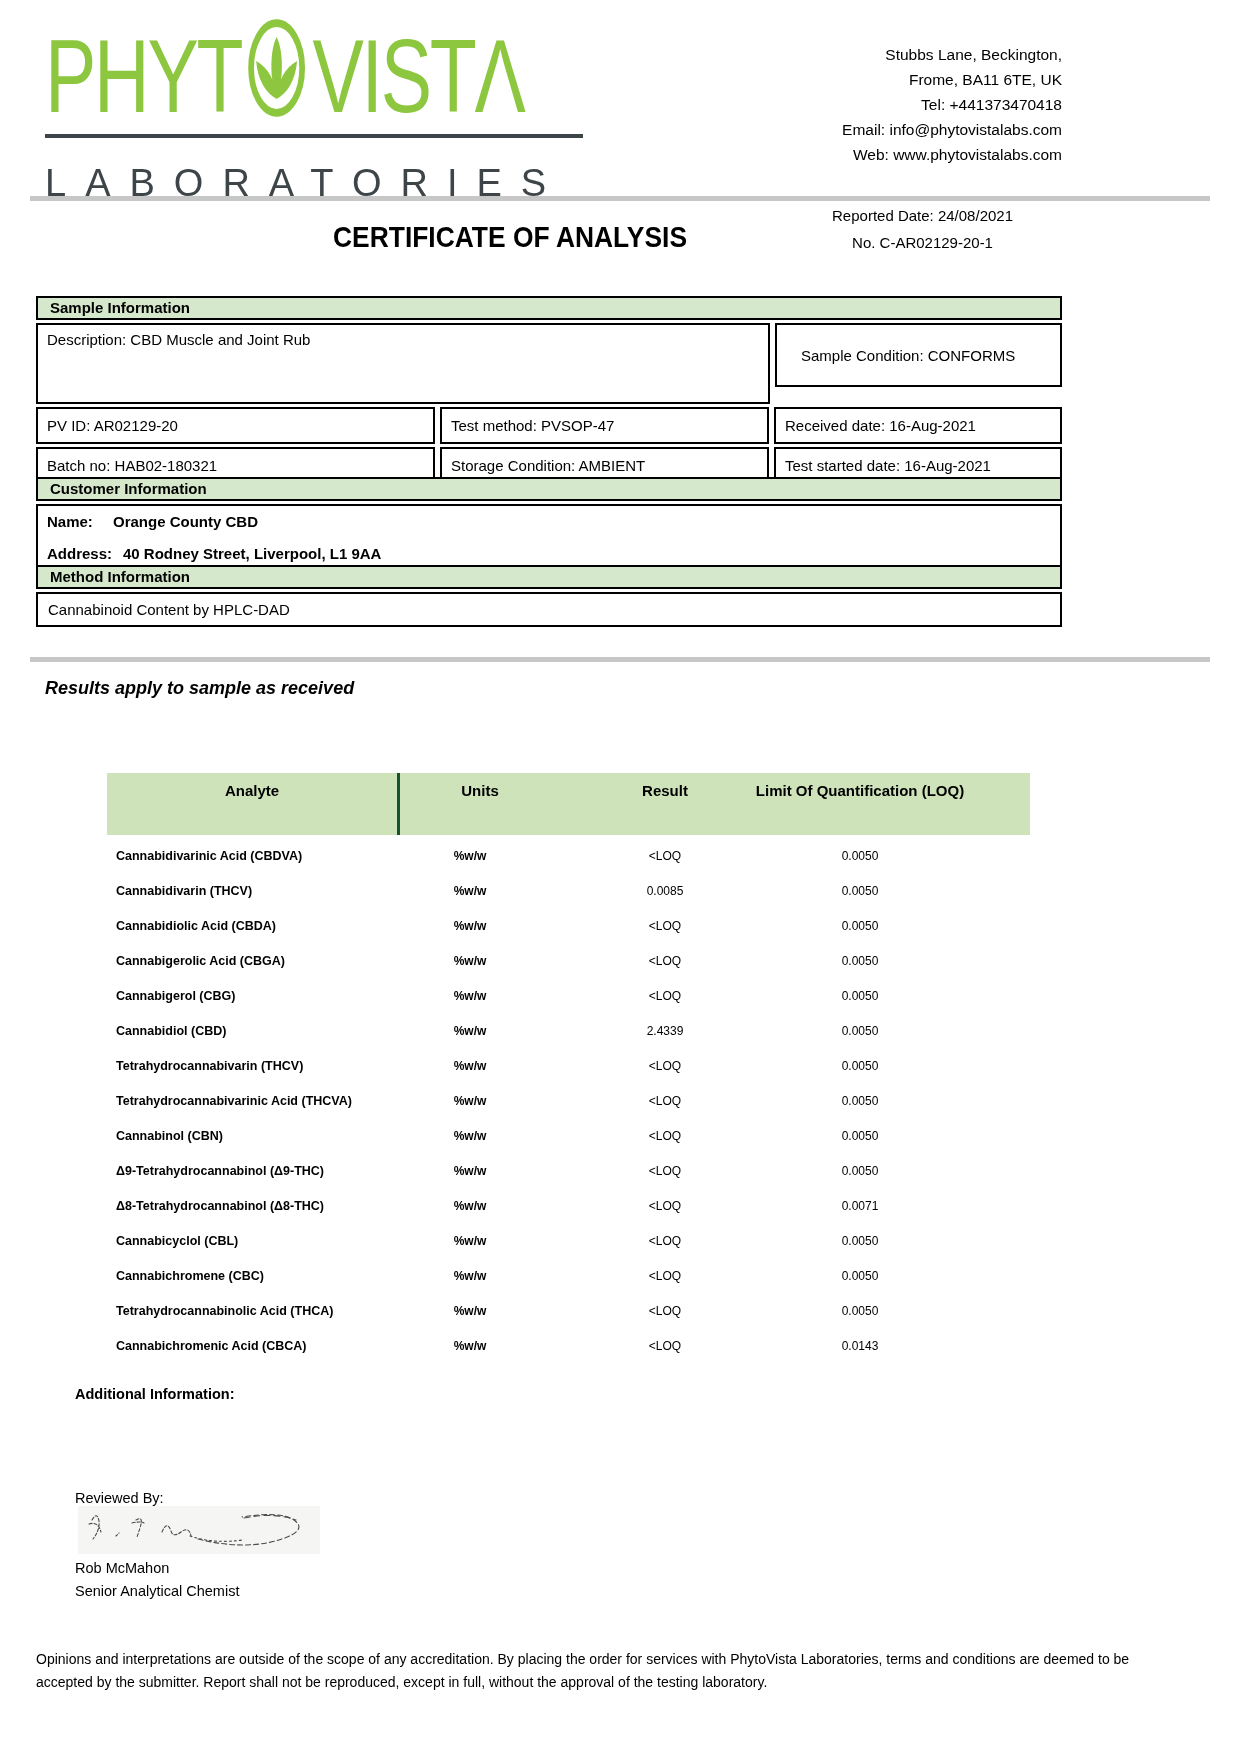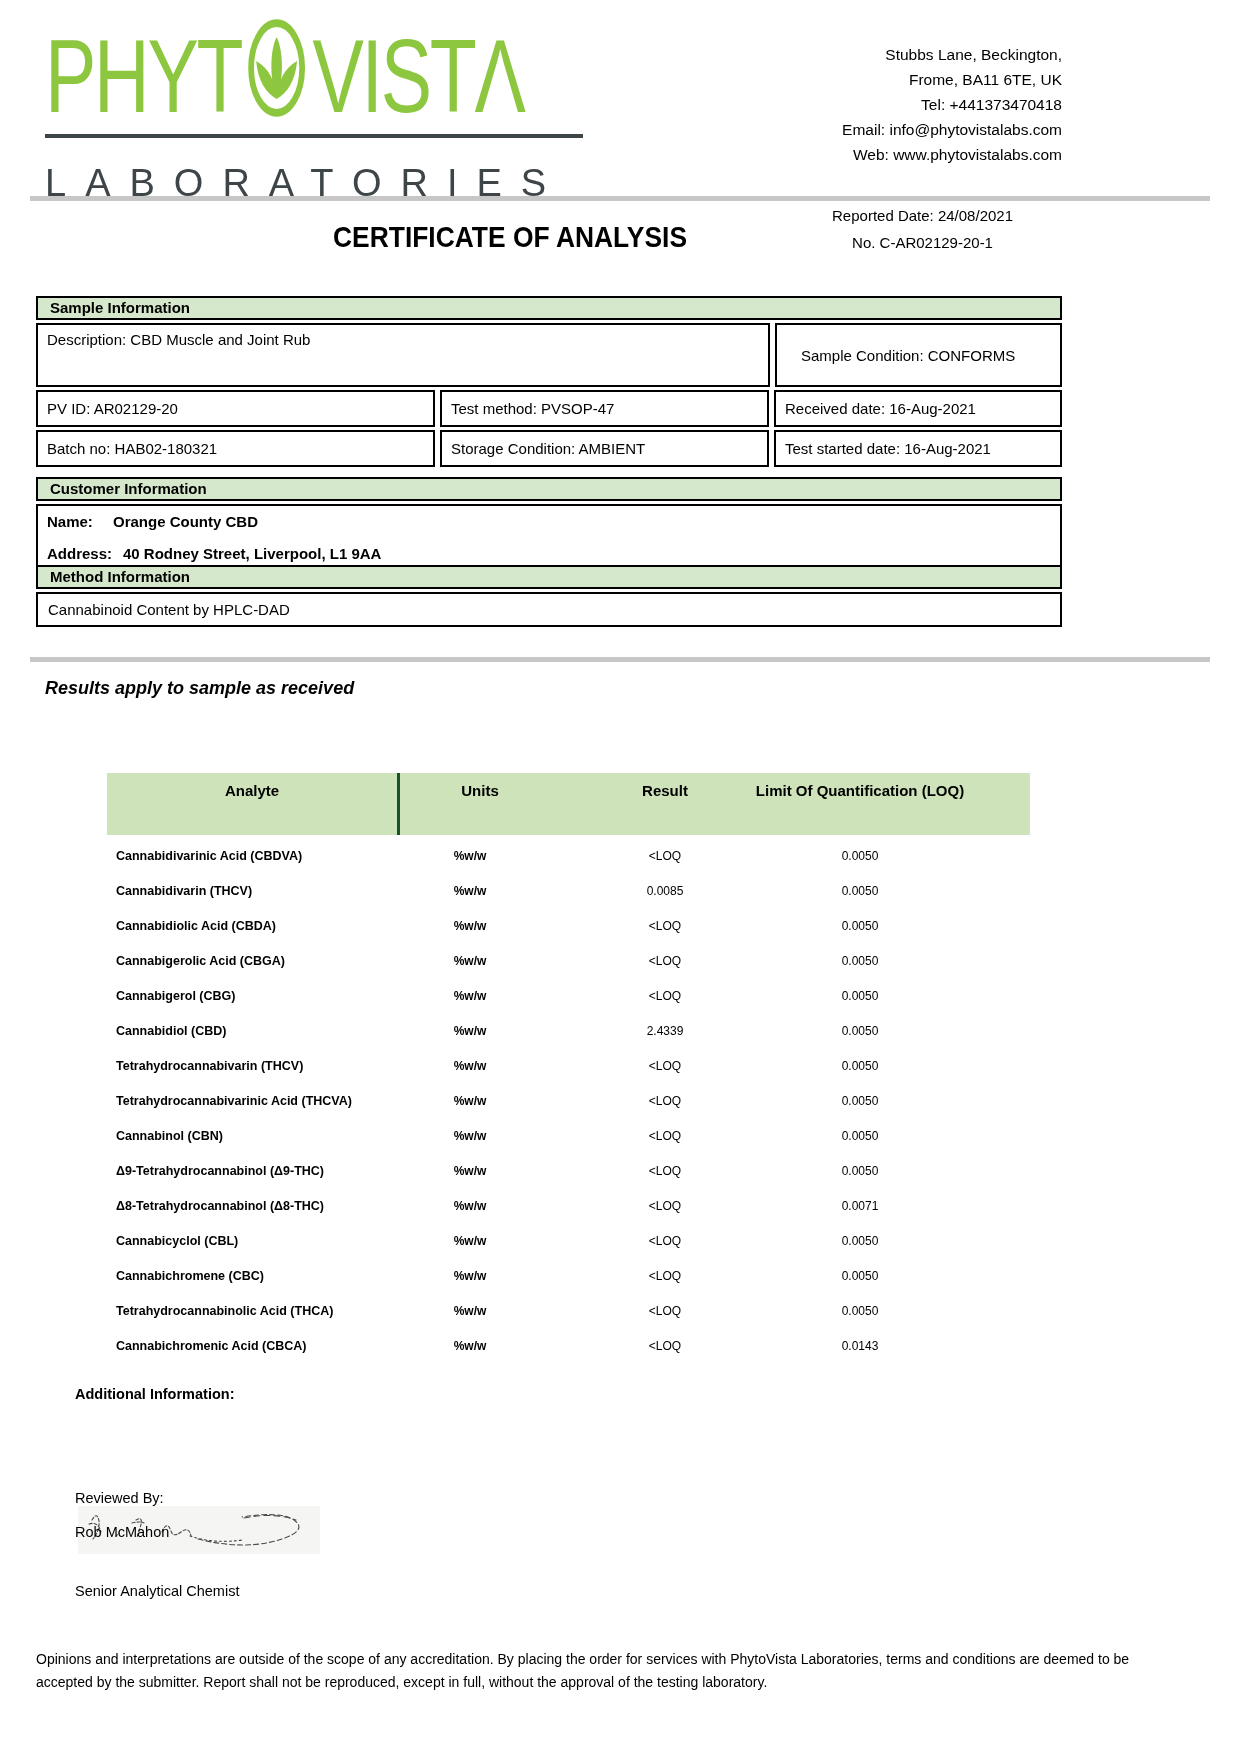--- a/index.html
+++ b/index.html
@@ -35,21 +35,21 @@
   }
   
   .sec { position:absolute; left:36px; width:1026px; }
   .sec-sample { top:296px; } .sec-customer { top:477px; } .sec-method { top:565px; }
   .band {
     height:24px; background:var(--band,#d6e8cb); border:2px solid #000;
     font-size:15px; font-weight:bold; padding-left:12px; line-height:20px;
   }
   .irow { display:flex; gap:5px; margin-top:3px; }
   .cell { border:2px solid #000; font-size:15px; background:#fff; }
-  .cell-desc { flex:0 0 734px; height:64px; padding:6px 9px; }
+  .cell-desc { flex:0 0 734px; height:81px; padding:6px 9px; }
   .cell-cond { flex:1; height:64px; display:flex; align-items:center; padding-left:24px; }
   .r3 .cell { height:37px; display:flex; align-items:center; padding-left:9px; }
   .r3 .c1 { flex:0 0 399px; } .r3 .c2 { flex:0 0 329px; } .r3 .c3 { flex:1; }
   .custbox { margin-top:3px; border:2px solid #000; height:64px; padding:7px 9px; font-size:15px;font-weight:bold; }
   .custbox .line2 { margin-top:15px; }
   .lbl-name { display:inline-block; width:66px; }
   .lbl-addr { display:inline-block; width:76px; }
   .methbox { margin-top:3px; border:2px solid #000; height:35px; display:flex;
     align-items:center; padding-left:10px; font-size:15px; }
   .note { position:absolute; left:45px; top:678px; font-size:18px;
@@ -68,21 +68,21 @@
   .c-analyte { width:293px; padding-left:9px; font-size:12.5px; font-weight:bold; }
   .c-units { width:160px; text-align:center; font-size:12px; font-weight:bold;
     position:relative; left:-10px; }
   .c-result { width:210px; text-align:center; font-size:12px; }
   .c-loq { flex:1; text-align:center; font-size:12px; position:relative; left:-40px; }
   
   .add-info { position:absolute; left:75px; top:1386px; font-size:14.5px; font-weight:bold; }
   .reviewed { position:absolute; left:75px; top:1490px; font-size:14.5px; }
   .sig { position:absolute; left:78px; top:1506px; width:242px; height:48px;
     background:#f5f5f3; }
-  .sig-name { position:absolute; left:75px; top:1524px; font-size:14.5px; }
+  .sig-name { position:absolute; left:75px; top:1560px; font-size:14.5px; }
   .sig-title { position:absolute; left:75px; top:1583px; font-size:14.5px; }
   .footer { position:absolute; left:36px; top:1648px; width:1150px;
     font-size:14px; line-height:23px; }
 </style>
 </head>
 <body>
 
 <div class="page">
 
   <div class="logo">

